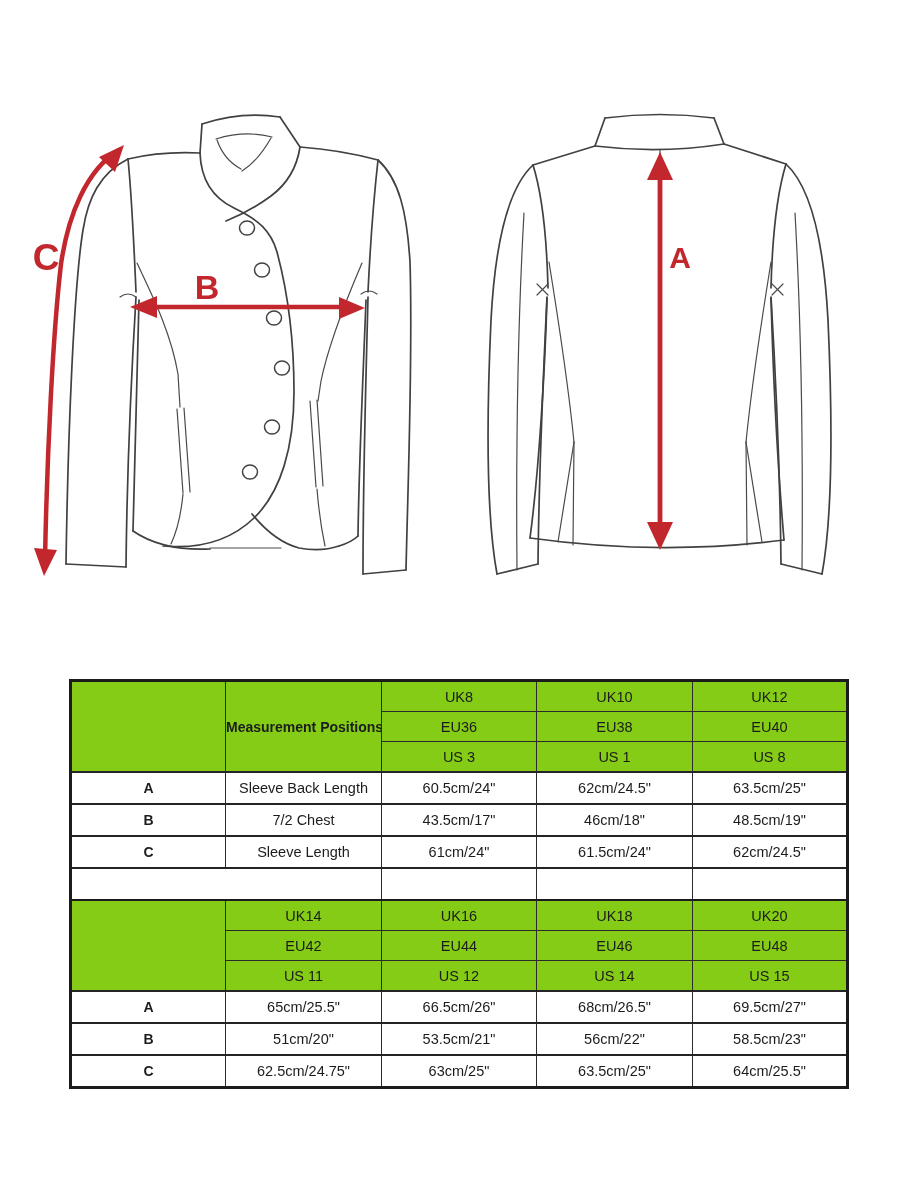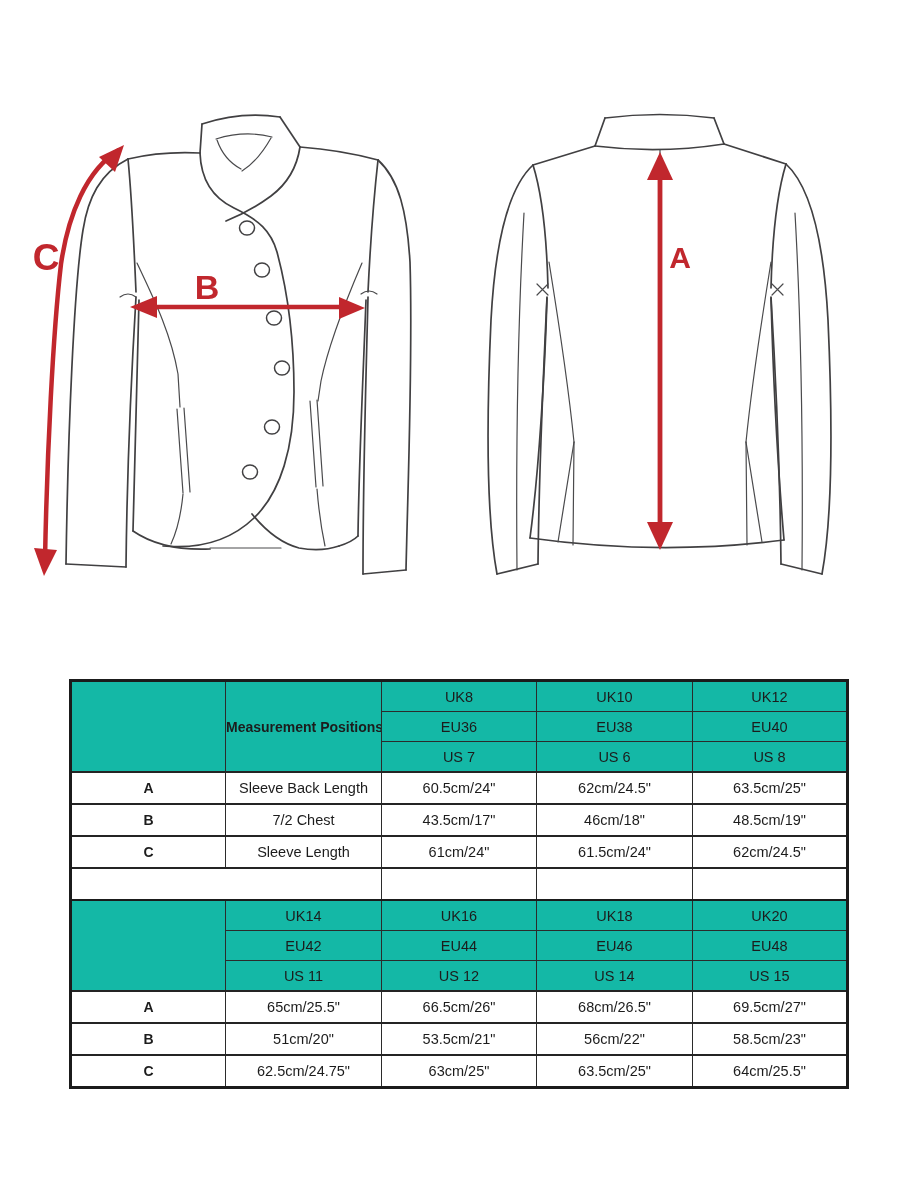--- a/index.html
+++ b/index.html
@@ -19,21 +19,21 @@
   .size-table-wrap{position:absolute;left:69px;top:679px;}
   table.size-chart{
     border-collapse:collapse;table-layout:fixed;width:777px;
     border:3px solid #1b1b1b;
     font-family:"Liberation Sans",sans-serif;font-size:14.5px;color:#1c1c1c;
   }
   table.size-chart td{
     border:1.6px solid #2b2b2b;text-align:center;vertical-align:middle;
     padding:0;height:29px;background:#ffffff;overflow:hidden;white-space:nowrap;
   }
-  table.size-chart td.hd{background:#14b8a6;border-top-width:1.2px;border-bottom-width:1.2px;}
+  table.size-chart td.hd{background:#84cc16;border-top-width:1.2px;border-bottom-width:1.2px;}
   table.size-chart td.mp{font-weight:bold;font-size:14px;}
   table.size-chart tr.data td{border-top:2.2px solid #242424;border-bottom:2.2px solid #242424;height:30px;}
   table.size-chart tr.data td.key{font-weight:bold;font-size:14px;}
   table.size-chart tr.spacer td{border-top:2.6px solid #1b1b1b;border-bottom:2.6px solid #1b1b1b;height:30px;background:#ffffff;}
 </style>
 </head>
 <body>
 
 <div class="canvas">
 
@@ -170,22 +170,22 @@
           <td class="hd">UK8</td>
           <td class="hd">UK10</td>
           <td class="hd">UK12</td>
         </tr>
         <tr>
           <td class="hd">EU36</td>
           <td class="hd">EU38</td>
           <td class="hd">EU40</td>
         </tr>
         <tr>
-          <td class="hd">US 7</td>
-          <td class="hd">US 6</td>
+          <td class="hd">US 3</td>
+          <td class="hd">US 1</td>
           <td class="hd">US 8</td>
         </tr>
 
         <tr class="data">
           <td class="key">A</td>
           <td>Sleeve Back Length</td>
           <td>60.5cm/24"</td>
           <td>62cm/24.5"</td>
           <td>63.5cm/25"</td>
         </tr>

